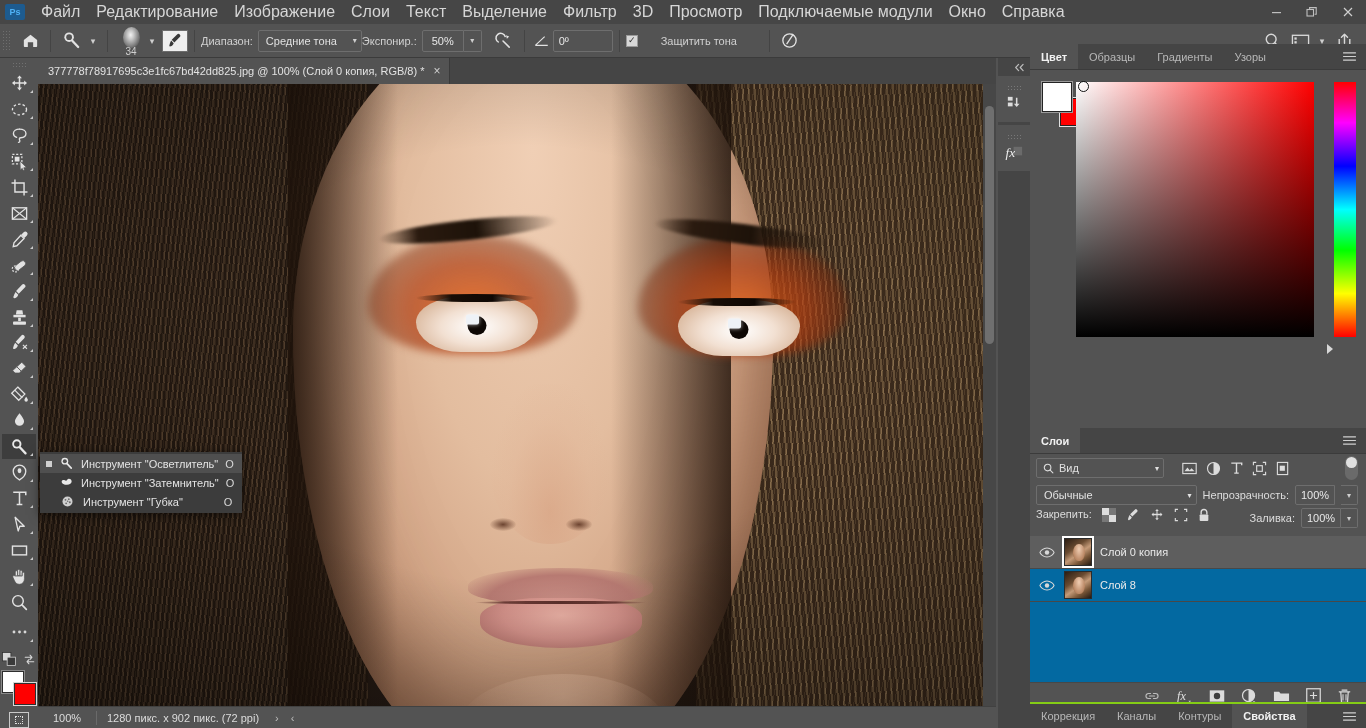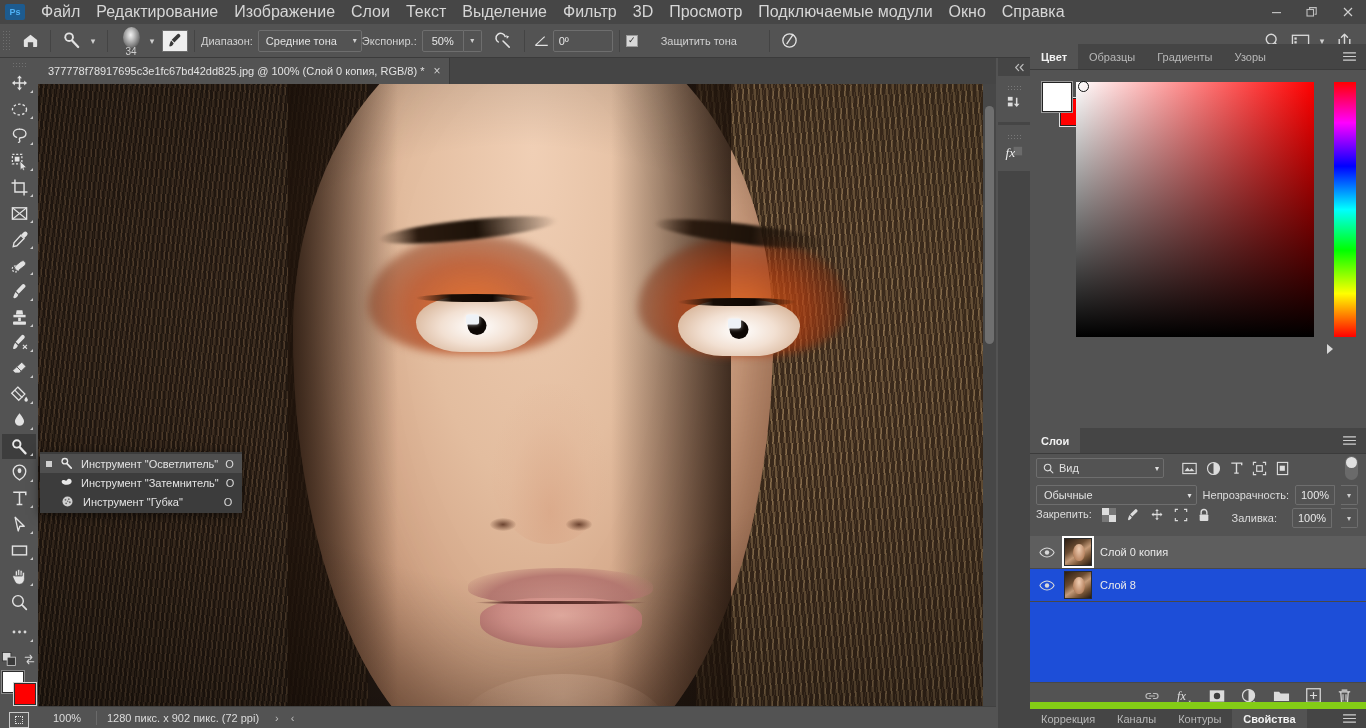--- a/index.html
+++ b/index.html
@@ -368,21 +368,21 @@
   .lp-val {
     height:20px; width:40px; background:#535353; border:1px solid #6e6e6e;
     display:flex; align-items:center; justify-content:center; color:#e8e8e8; font-size:11px;
     border-radius:2px 0 0 2px;
   }
   .lp-val-cv { height:20px; width:17px; background:#535353; border:1px solid #6e6e6e; border-left:none;
     display:flex; align-items:center; justify-content:center; color:#cfcfcf; font-size:8px;
     border-radius:0 2px 2px 0; }
   .lp-row3 { height:26px; display:flex; align-items:flex-start; padding: 0 8px 0 6px; gap:10px; color:#dcdcdc; }
   .lp-lock-lbl { font-size:11px; }
-  .lp-list { position:absolute; top:108px; left:0; right:0; bottom:0; background:#1d4ed8; }
+  .lp-list { position:absolute; top:108px; left:0; right:0; bottom:0; background:#0369a1; }
   .layer-row {
     height:33px; display:flex; align-items:center; gap:8px; padding-left:8px;
     border-bottom:1px solid #484848;
   }
   .layer-row.sel { background:#5e5e5e; }
   .lr-eye { width:18px; display:flex; align-items:center; justify-content:center; color:#d8d8d8; }
   .lr-thumb {
     width:28px; height:28px; position:relative; border:1px solid #2b2b2b; flex:none;
     background: linear-gradient(145deg,#2a1d13 0%, #6a4b31 35%, #c49a78 55%, #7a5738 75%, #241a12 100%);
     overflow:hidden;
@@ -394,21 +394,21 @@
   }
   .lr-thumb.sel-frame { box-shadow: 0 0 0 2px #ffffff; }
   .lr-name { font-size:11px; color:#eaeaea; }
   .lp-bottom {
     position:absolute; left:0; right:0; bottom:20px; height:26px; background:#535353;
     display:flex; align-items:center; justify-content:flex-end; gap:16px; padding-right:14px;
     border-top:1px solid #484848; color:#cfcfcf;
   }
   .bottom-tabs {
     position:absolute; left:0; right:0; bottom:0; height:26px; background:#454545;
-    display:flex; align-items:stretch; border-top:7px solid #84cc16;
+    display:flex; align-items:stretch; border-top:2px solid #84cc16;
   }
   svg { display:block; }
 </style>
 </head>
 <body>
 
 <div class="app">
 
   <div class="menubar">
     <div class="ps-logo">Ps</div>
@@ -987,21 +987,21 @@
           <svg width="14" height="14" viewBox="0 0 16 16">
             <path d="M1.5 4.5v-3h3M11.5 1.5h3v3M14.5 11.5v3h-3M4.5 14.5h-3v-3" fill="none" stroke="#dcdcdc" stroke-width="1.3"></path>
             </svg>
         </span>
         <span>
           <svg width="12" height="15" viewBox="0 0 13 16">
             <path d="M3.4 6.8V4.6a3.1 3.1 0 0 1 6.2 0v2.2" fill="none" stroke="#dcdcdc" stroke-width="1.5"></path>
             <rect x="1.8" y="6.8" width="9.4" height="7.2" rx="1" fill="#dcdcdc"></rect>
             </svg>
         </span>
-        <span style="margin-left:auto; display:flex; align-items:center; gap:9px">
+        <span style="margin-left:auto; display:flex; align-items:center; gap:0">
           <span class="lp-opacity-lbl" style="margin-right:6px">Заливка:</span>
           <span class="lp-val">100%</span>
           <span class="lp-val-cv">▾</span>
         </span>
       </div>
 
       <div class="lp-list">
         <div class="layer-row sel">
           <span class="lr-eye">
             <svg width="16" height="11" viewBox="0 0 17 12">

